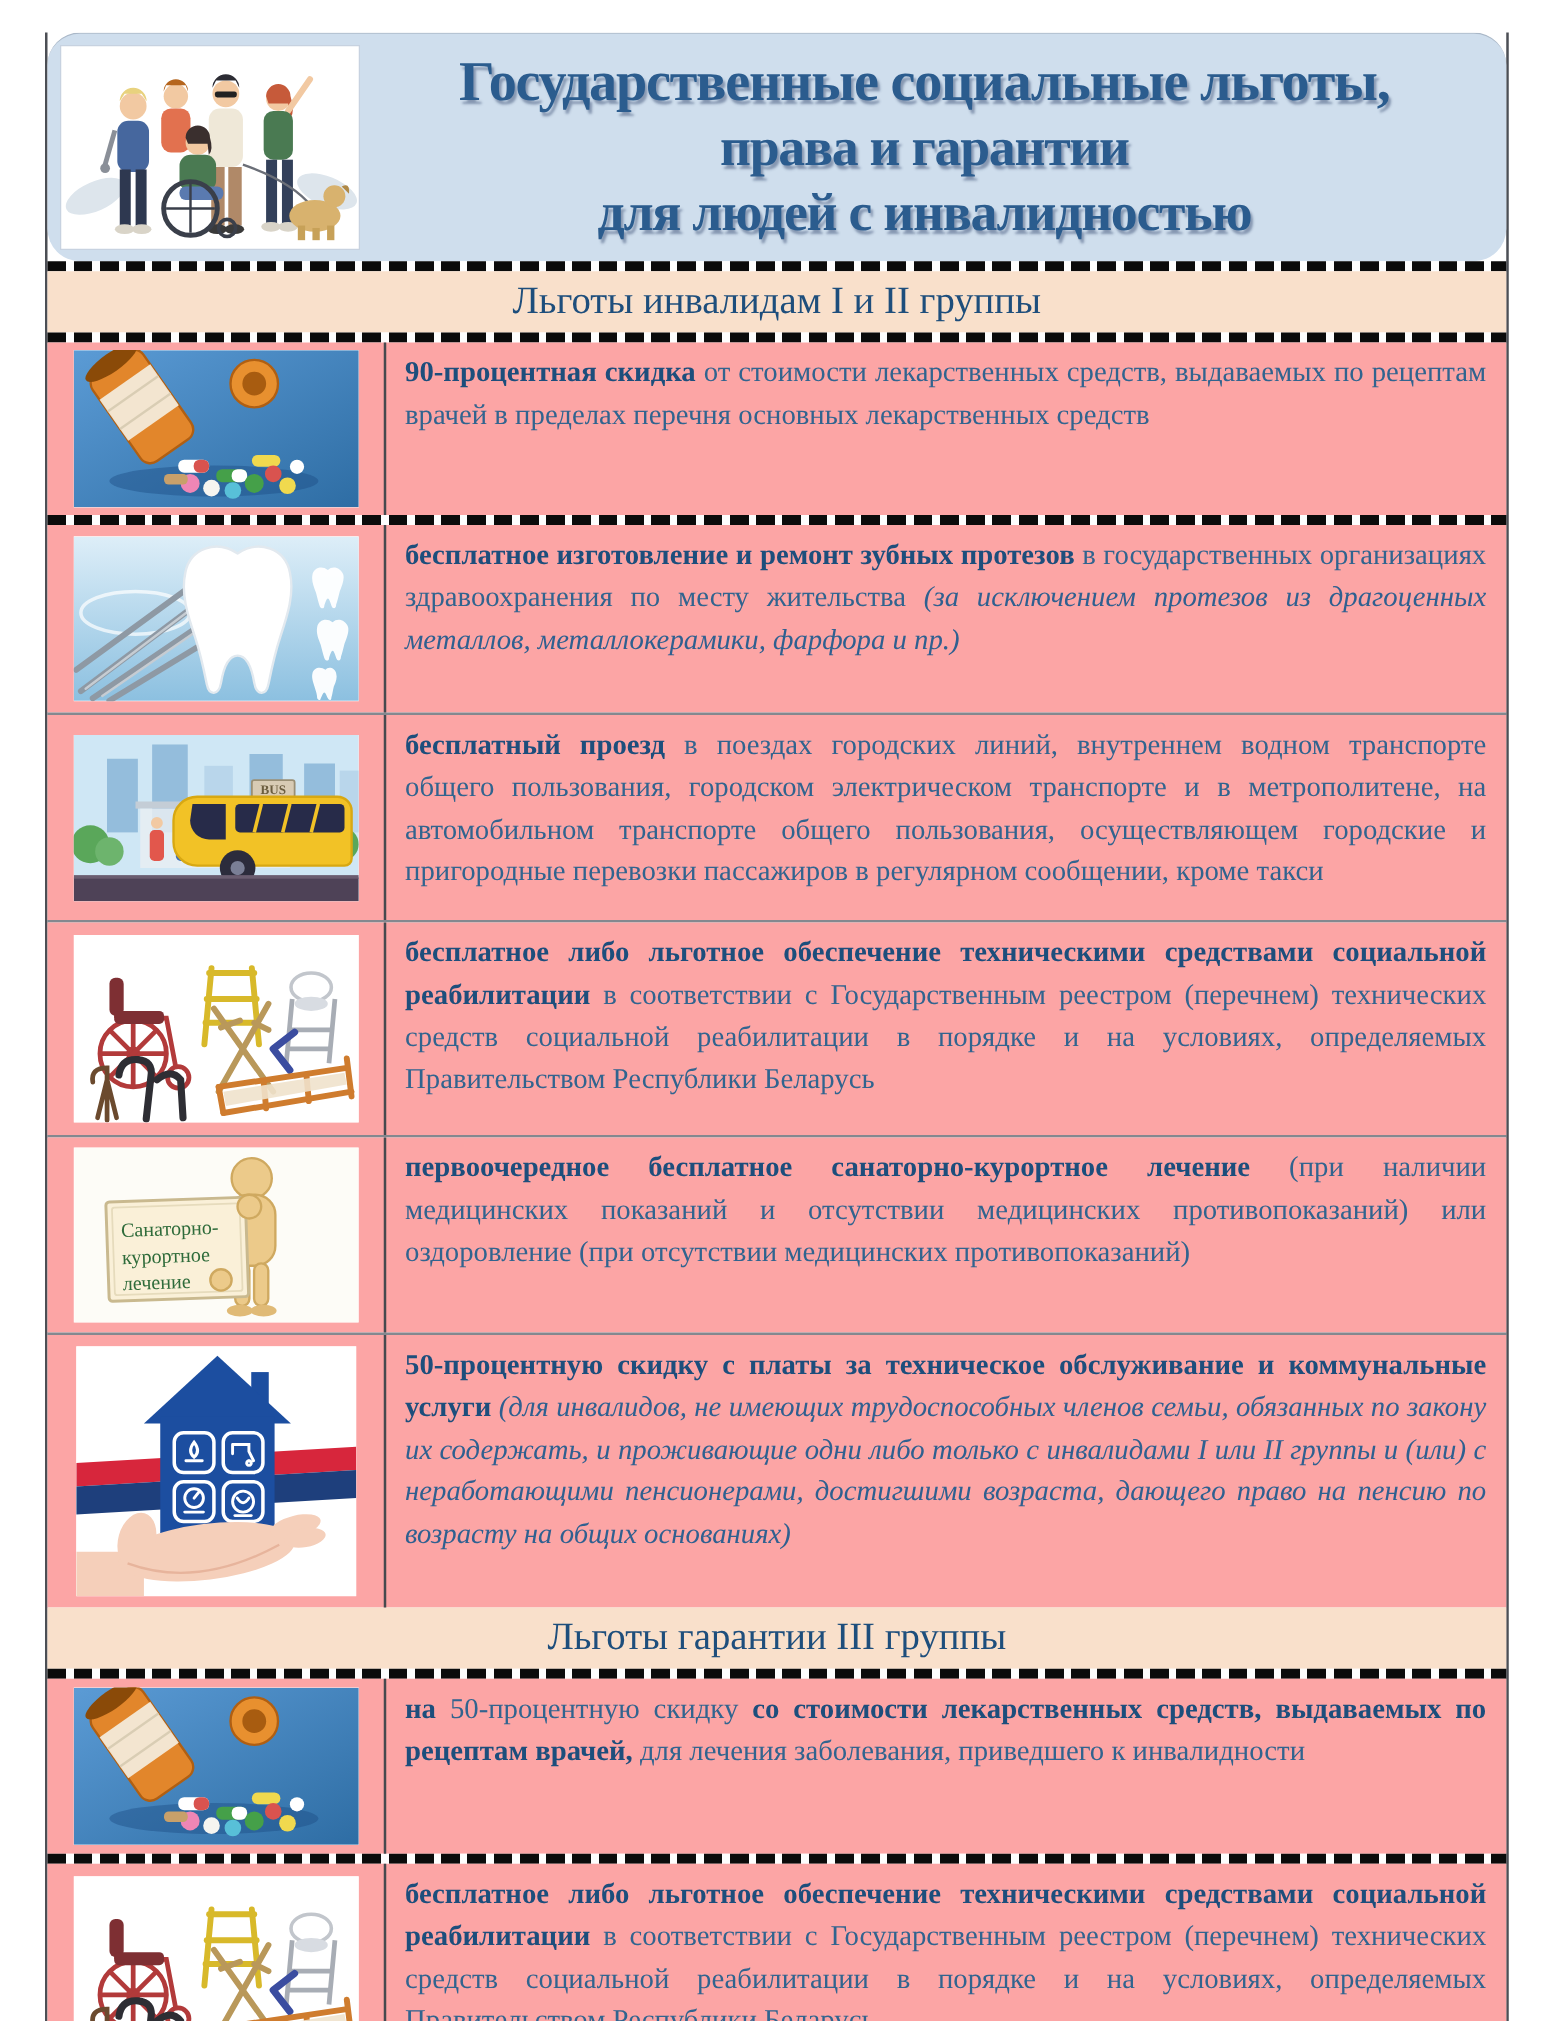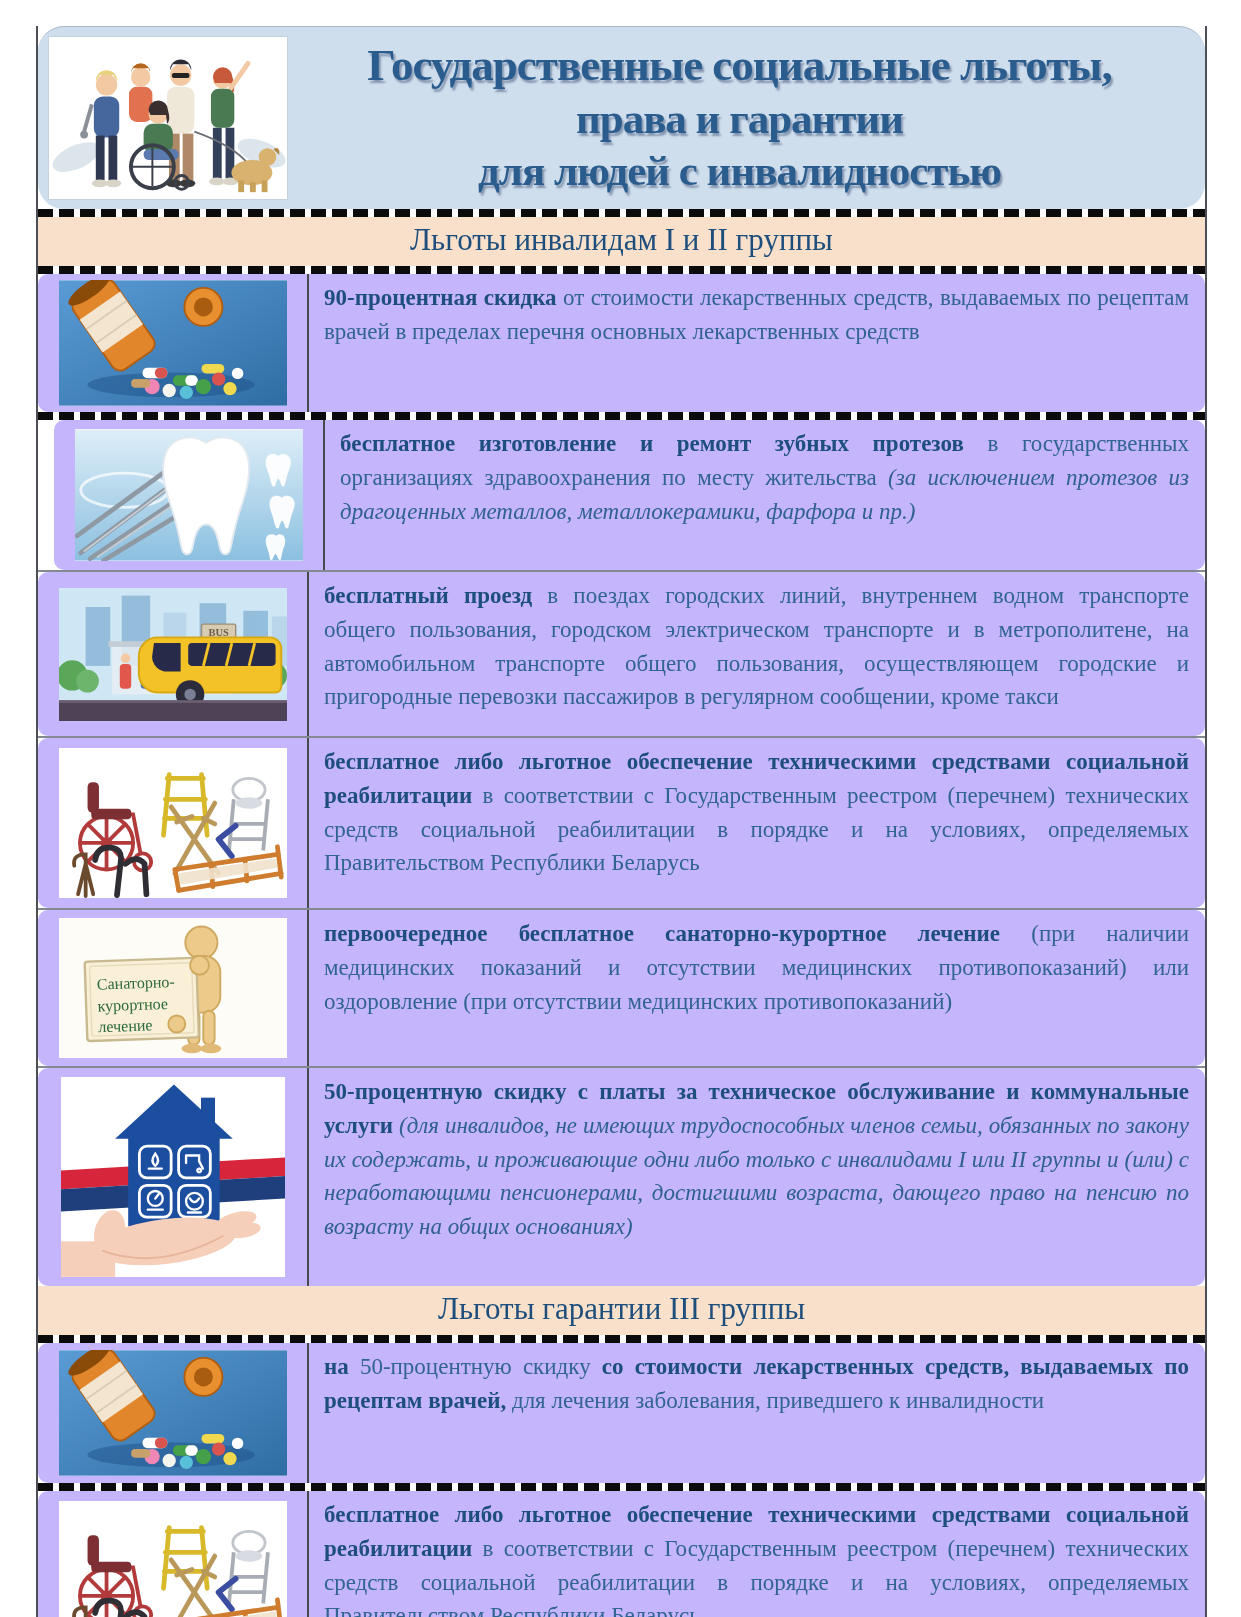--- a/index.html
+++ b/index.html
@@ -13,28 +13,28 @@
   .titles .tl{line-height:1.22;text-shadow:2px 3px 2px rgba(45,65,105,.45);}
   .t1{font-size:45px;}
   .t2{font-size:43px;}
   .t3{font-size:43px;}
   
   .dash{height:8px;background:repeating-linear-gradient(90deg,#0b0b0b 0 15px,#fdfdfd 15px 21px);}
   .thin{height:2px;background:#84888f;}
   
   .band{background:#f9e0cb;text-align:center;padding:5px 0 8px;color:#1e4e7c;font-weight:normal;font-size:31px;}
   
-  .row{display:flex;background:#c4b5fd;align-items:stretch;border-radius:10px;}
+  .row{display:flex;background:#fca5a5;align-items:stretch;}
   .imgcell{width:253px;flex:none;border-right:2px solid #46494e;display:flex;align-items:center;justify-content:center;padding:5px 8px;}
   .imgcell svg{display:block;background:#ffffff;}
   .txtcell{flex:1;padding:7px 16px 9px 15px;color:#31648f;font-size:23px;line-height:1.47;text-align:justify;}
   .seg-b{font-weight:bold;color:#1d4e7c;}
   .seg-n{}
   .seg-i{font-style:italic;color:#2f6090;}
-  .r1{min-height:138px;} .r2{min-height:150px;margin-left:16px;} .r3{min-height:164px;justify-content:space-between;} .r4{min-height:170px;}
+  .r1{min-height:138px;} .r2{min-height:150px;} .r3{min-height:164px;justify-content:space-between;} .r4{min-height:170px;}
   .r5{min-height:156px;} .r6{min-height:218px;} .r7{min-height:140px;} .r8{min-height:170px;}
   .svgtxt{font-family:"Liberation Serif","DejaVu Serif",serif;}
 </style>
 </head>
 <body>
 
 <svg width="0" height="0" style="position:absolute">
   <defs>
     <linearGradient id="pg" x1="0" y1="0" x2="1" y2="1">
       <stop offset="0" stop-color="#5b9bd5"></stop>

